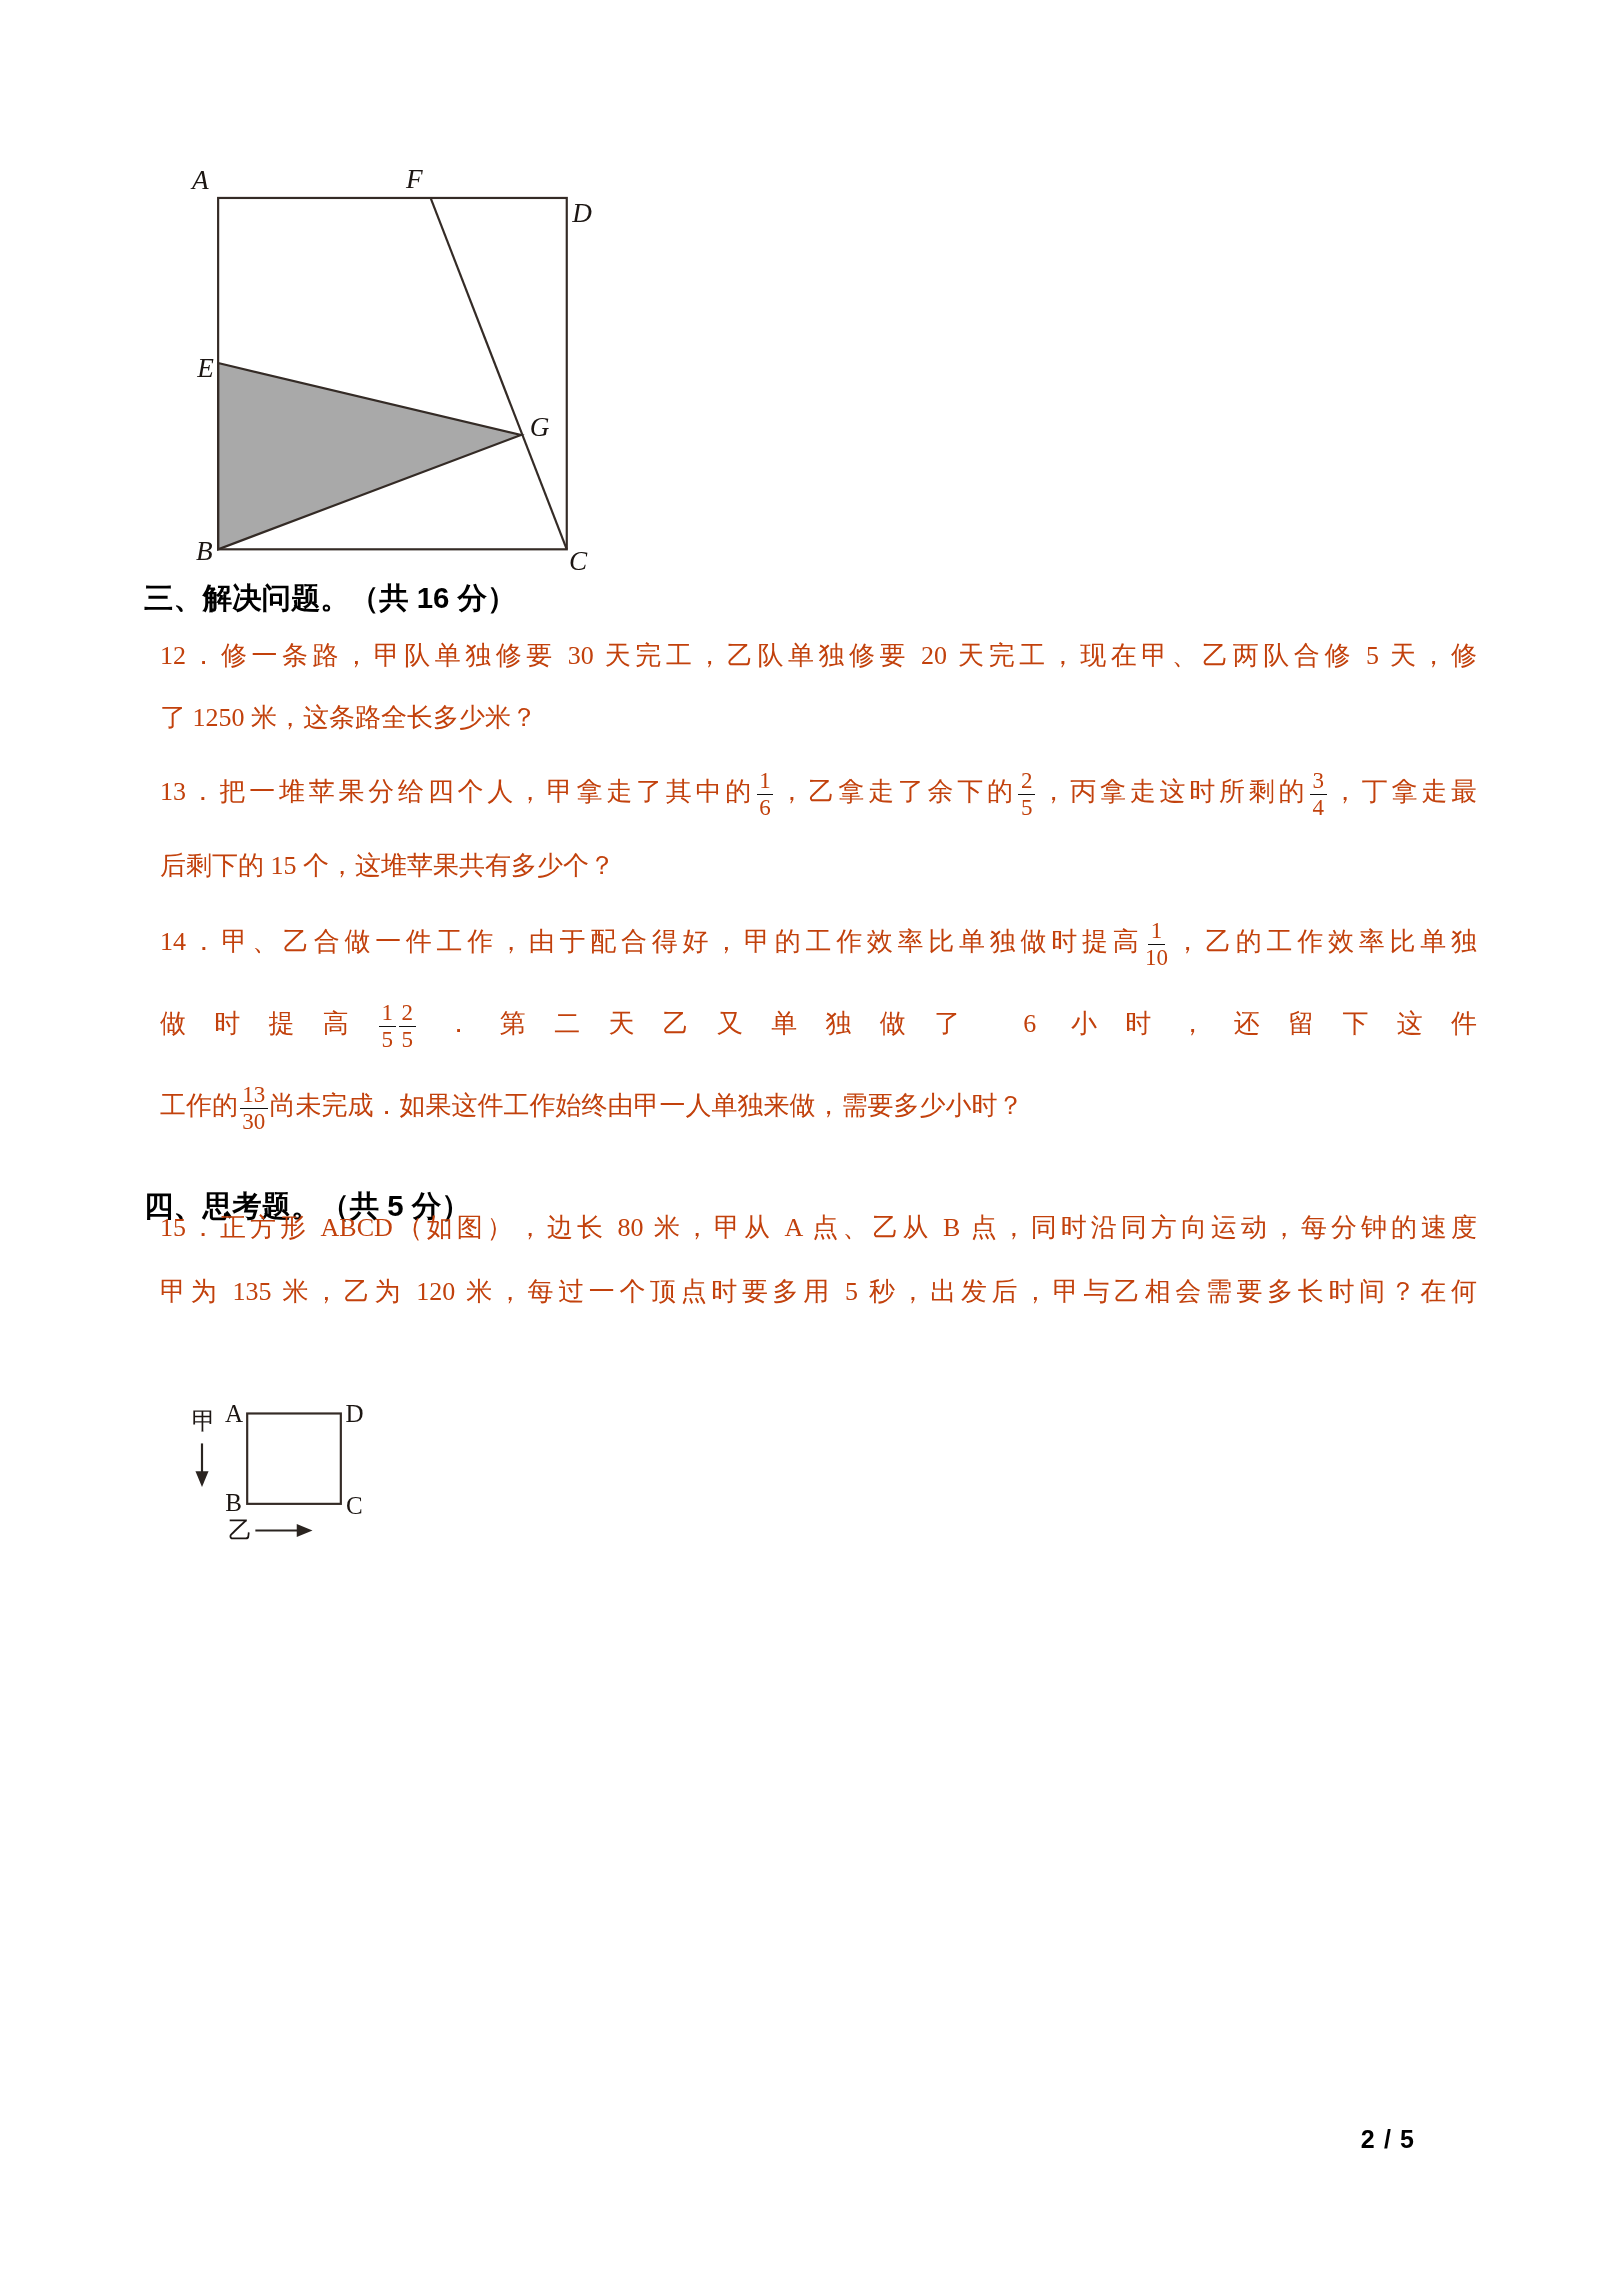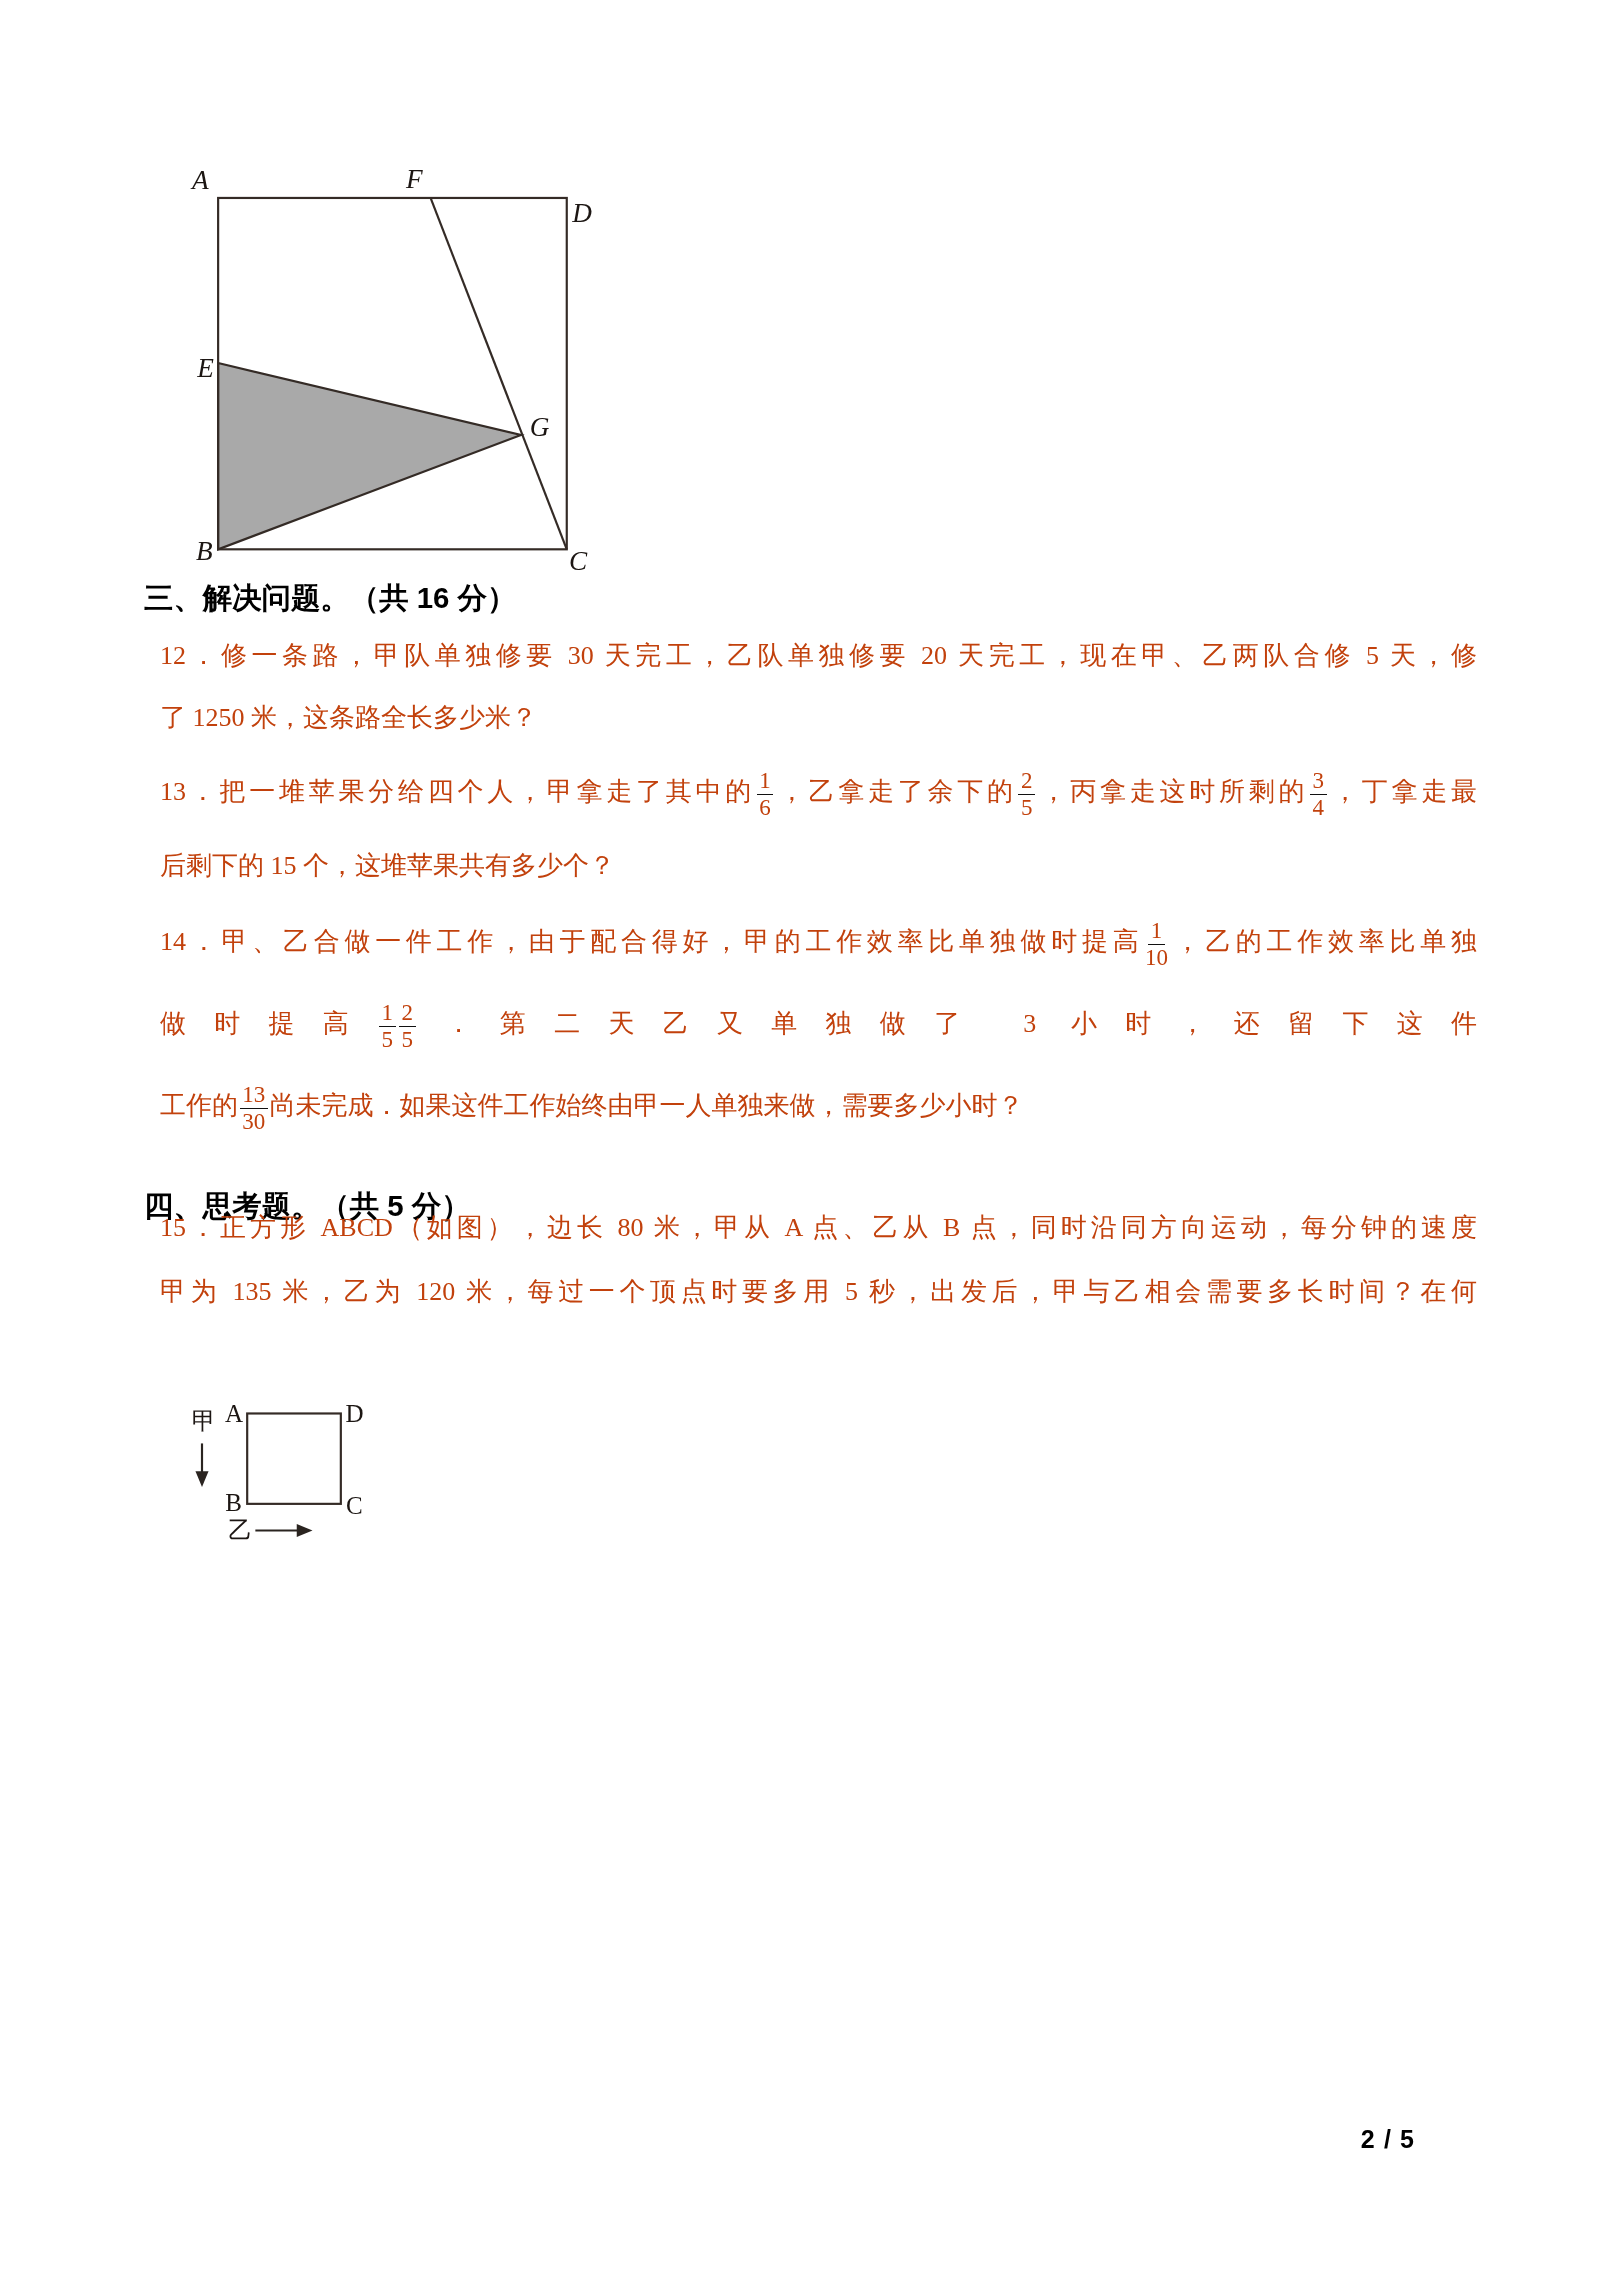--- a/index.html
+++ b/index.html
@@ -100,21 +100,21 @@
       <div class="line justify"><span>14．甲、乙合做一件工作，由于配合得好，甲的工作效率比单独做时提高</span><span class="frac">
           <span class="num">1</span>
           <span class="den">10</span>
         </span><span>，乙的工作效率比单独</span></div>
       <div class="line justify"><span>做时提高</span><span class="frac">
           <span class="num">1</span>
           <span class="den">5</span>
         </span><span class="frac">
           <span class="num">2</span>
           <span class="den">5</span>
-        </span><span>．第二天乙又单独做了 3 小时，还留下这件</span></div>
+        </span><span>．第二天乙又单独做了 6 小时，还留下这件</span></div>
       <div class="line"><span>工作的</span><span class="frac">
           <span class="num">13</span>
           <span class="den">30</span>
         </span><span>尚未完成．如果这件工作始终由甲一人单独来做，需要多少小时？</span></div>
     </div>
 
   <div class="sec-heading" id="heading4">四、思考题。（共 5 分）</div>
 
   <div class="problem" id="p15">
       <div class="line justify"><span>15．正方形 ABCD（如图），边长 80 米，甲从 A 点、乙从 B 点，同时沿同方向运动，每分钟的速度</span></div>

